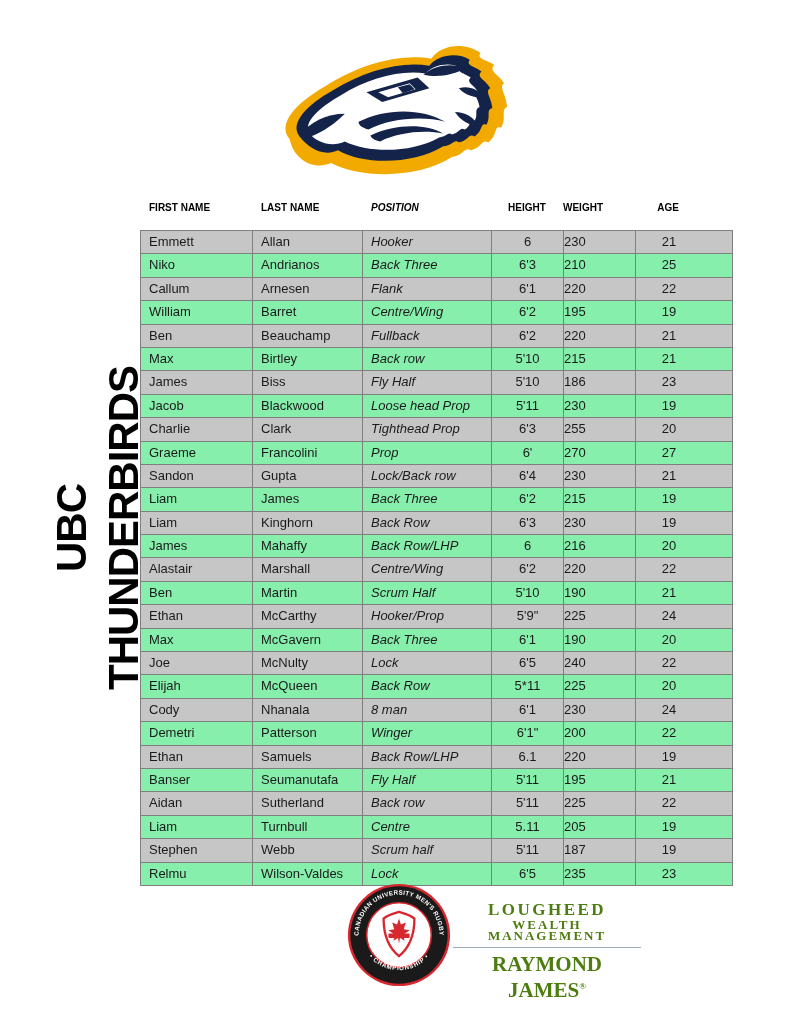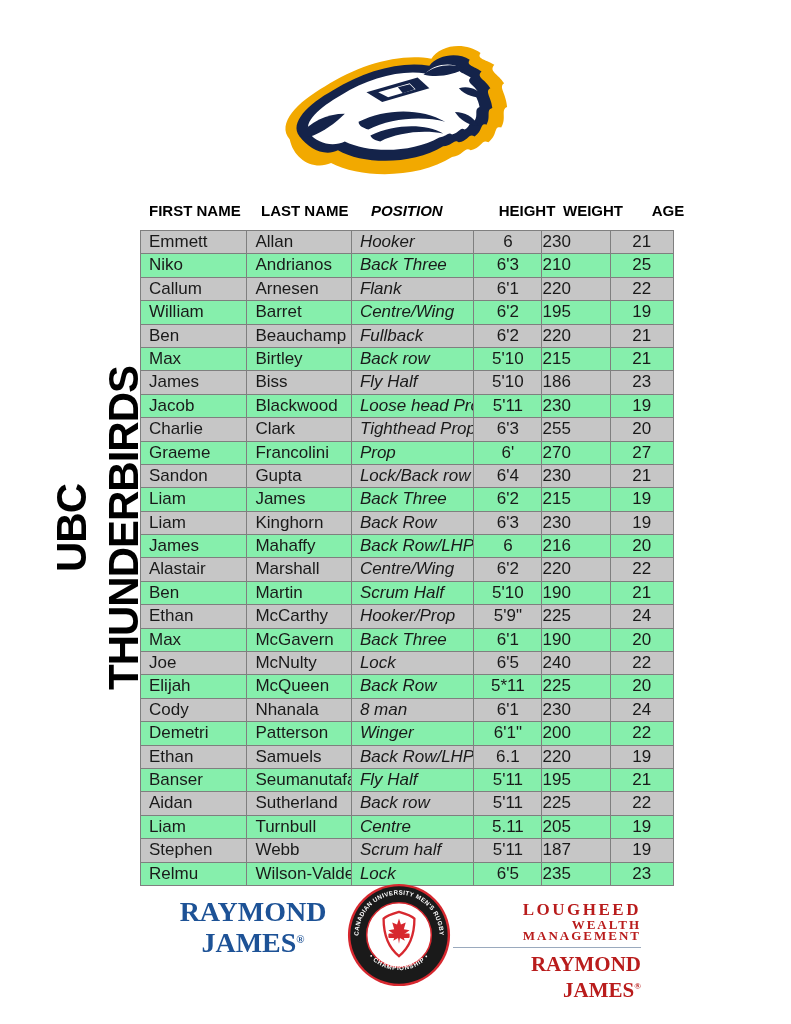--- a/index.html
+++ b/index.html
@@ -12,23 +12,23 @@
   
   .vert-wrap{position:absolute;left:46px;top:328px;height:400px;
              writing-mode:vertical-rl;transform:rotate(180deg);text-align:center;}
   .vtitle{font-size:42px;font-weight:bold;color:#000;letter-spacing:-1px;
           line-height:52px;margin:0;font-family:"Liberation Sans",sans-serif;}
   .vsub{font-size:19px;font-weight:bold;color:#000;line-height:26px;margin:0;
         font-family:"Liberation Sans",sans-serif;}
 
   
   .roster-header{position:absolute;left:140px;top:202px;width:561px;display:flex;
-                 font-weight:bold;font-size:15px;color:#000;}
-  .roster-body{position:absolute;left:140px;top:230px;width:534px;
-               border:1px solid #7f7f7f;box-sizing:border-box;font-size:17px;color:#1a1a1a;}
+                 font-weight:bold;font-size:10px;color:#000;}
+  .roster-body{position:absolute;left:140px;top:230px;width:593px;
+               border:1px solid #7f7f7f;box-sizing:border-box;font-size:13px;color:#1a1a1a;}
   .trow{display:flex;height:22.4px;line-height:22.4px;border-bottom:1px solid #7f7f7f;
         background:#86efac;}
   .trow:last-child{border-bottom:none;}
   .trow.alt{background:#c6c6c6;}
   .tcell{box-sizing:border-box;border-right:1px solid #7f7f7f;overflow:hidden;
          white-space:nowrap;}
   .tcell:last-child{border-right:none;}
   .c0{width:112px;padding-left:8px;}
   .c1{width:110px;padding-left:8px;}
   .c2{width:129px;padding-left:8px;font-style:italic;}
@@ -40,22 +40,22 @@
 
   
   .rj-logo{position:absolute;left:168px;top:898px;width:170px;text-align:center;
            font-family:"Liberation Serif",serif;font-weight:bold;color:#1d5296;}
   .rj-l1{font-size:28px;line-height:28px;letter-spacing:0px;}
   .rj-l2{font-size:28px;line-height:26px;}
   .rj-reg{font-size:11px;vertical-align:9px;font-weight:bold;}
 
   .badge{position:absolute;left:346px;top:882px;width:106px;height:106px;}
 
-  .lougheed{position:absolute;left:453px;top:900px;width:188px;text-align:right;
-            font-family:"Liberation Serif",serif;color:#b91c1c;}
+  .lougheed{position:absolute;left:453px;top:900px;width:188px;text-align:center;
+            font-family:"Liberation Serif",serif;color:#4d7c0f;}
   .lg-l1{font-size:17px;font-weight:bold;letter-spacing:2.5px;line-height:19px;}
   .lg-l2{font-size:13px;letter-spacing:2px;line-height:11px;font-weight:bold;}
   .lg-divider{border:none;border-top:1px solid #9aa9bd;margin:6px 0 5px 0;}
   .lg-l3{font-size:21px;font-weight:bold;letter-spacing:0px;line-height:22px;}
   .lg-reg{font-size:9px;vertical-align:8px;}
 </style>
 </head>
 <body>
 
 <div class="page">
@@ -327,24 +327,20 @@
       <div class="trow">
         <div class="tcell c0">Relmu</div>
         <div class="tcell c1">Wilson-Valdes</div>
         <div class="tcell c2">Lock</div>
         <div class="tcell c3">6'5</div>
         <div class="tcell c4">235</div>
         <div class="tcell c5">23</div>
       </div>
     </div>
 
-  <div class="rj-logo">
-    <div class="rj-l1">RAYMOND</div>
-    <div class="rj-l2"><span>JAMES</span><span class="rj-reg">®</span></div>
-  </div>
 
   <div class="badge">
     <svg viewBox="0 0 110 110" width="106" height="106">
       <circle cx="55" cy="55" r="53" fill="#d7282f"></circle>
       <circle cx="55" cy="55" r="50.5" fill="#1a1a1a"></circle>
       <circle cx="55" cy="55" r="33.5" fill="#ffffff"></circle>
       <circle cx="55" cy="55" r="33.5" fill="none" stroke="#d7282f" stroke-width="1.6"></circle>
       <defs>
         <path id="arcTop" d="M 13,55 A 42,42 0 0 1 97,55"></path>
         <path id="arcBottom" d="M 15,61 A 41.5,41.5 0 0 0 95,61"></path>

